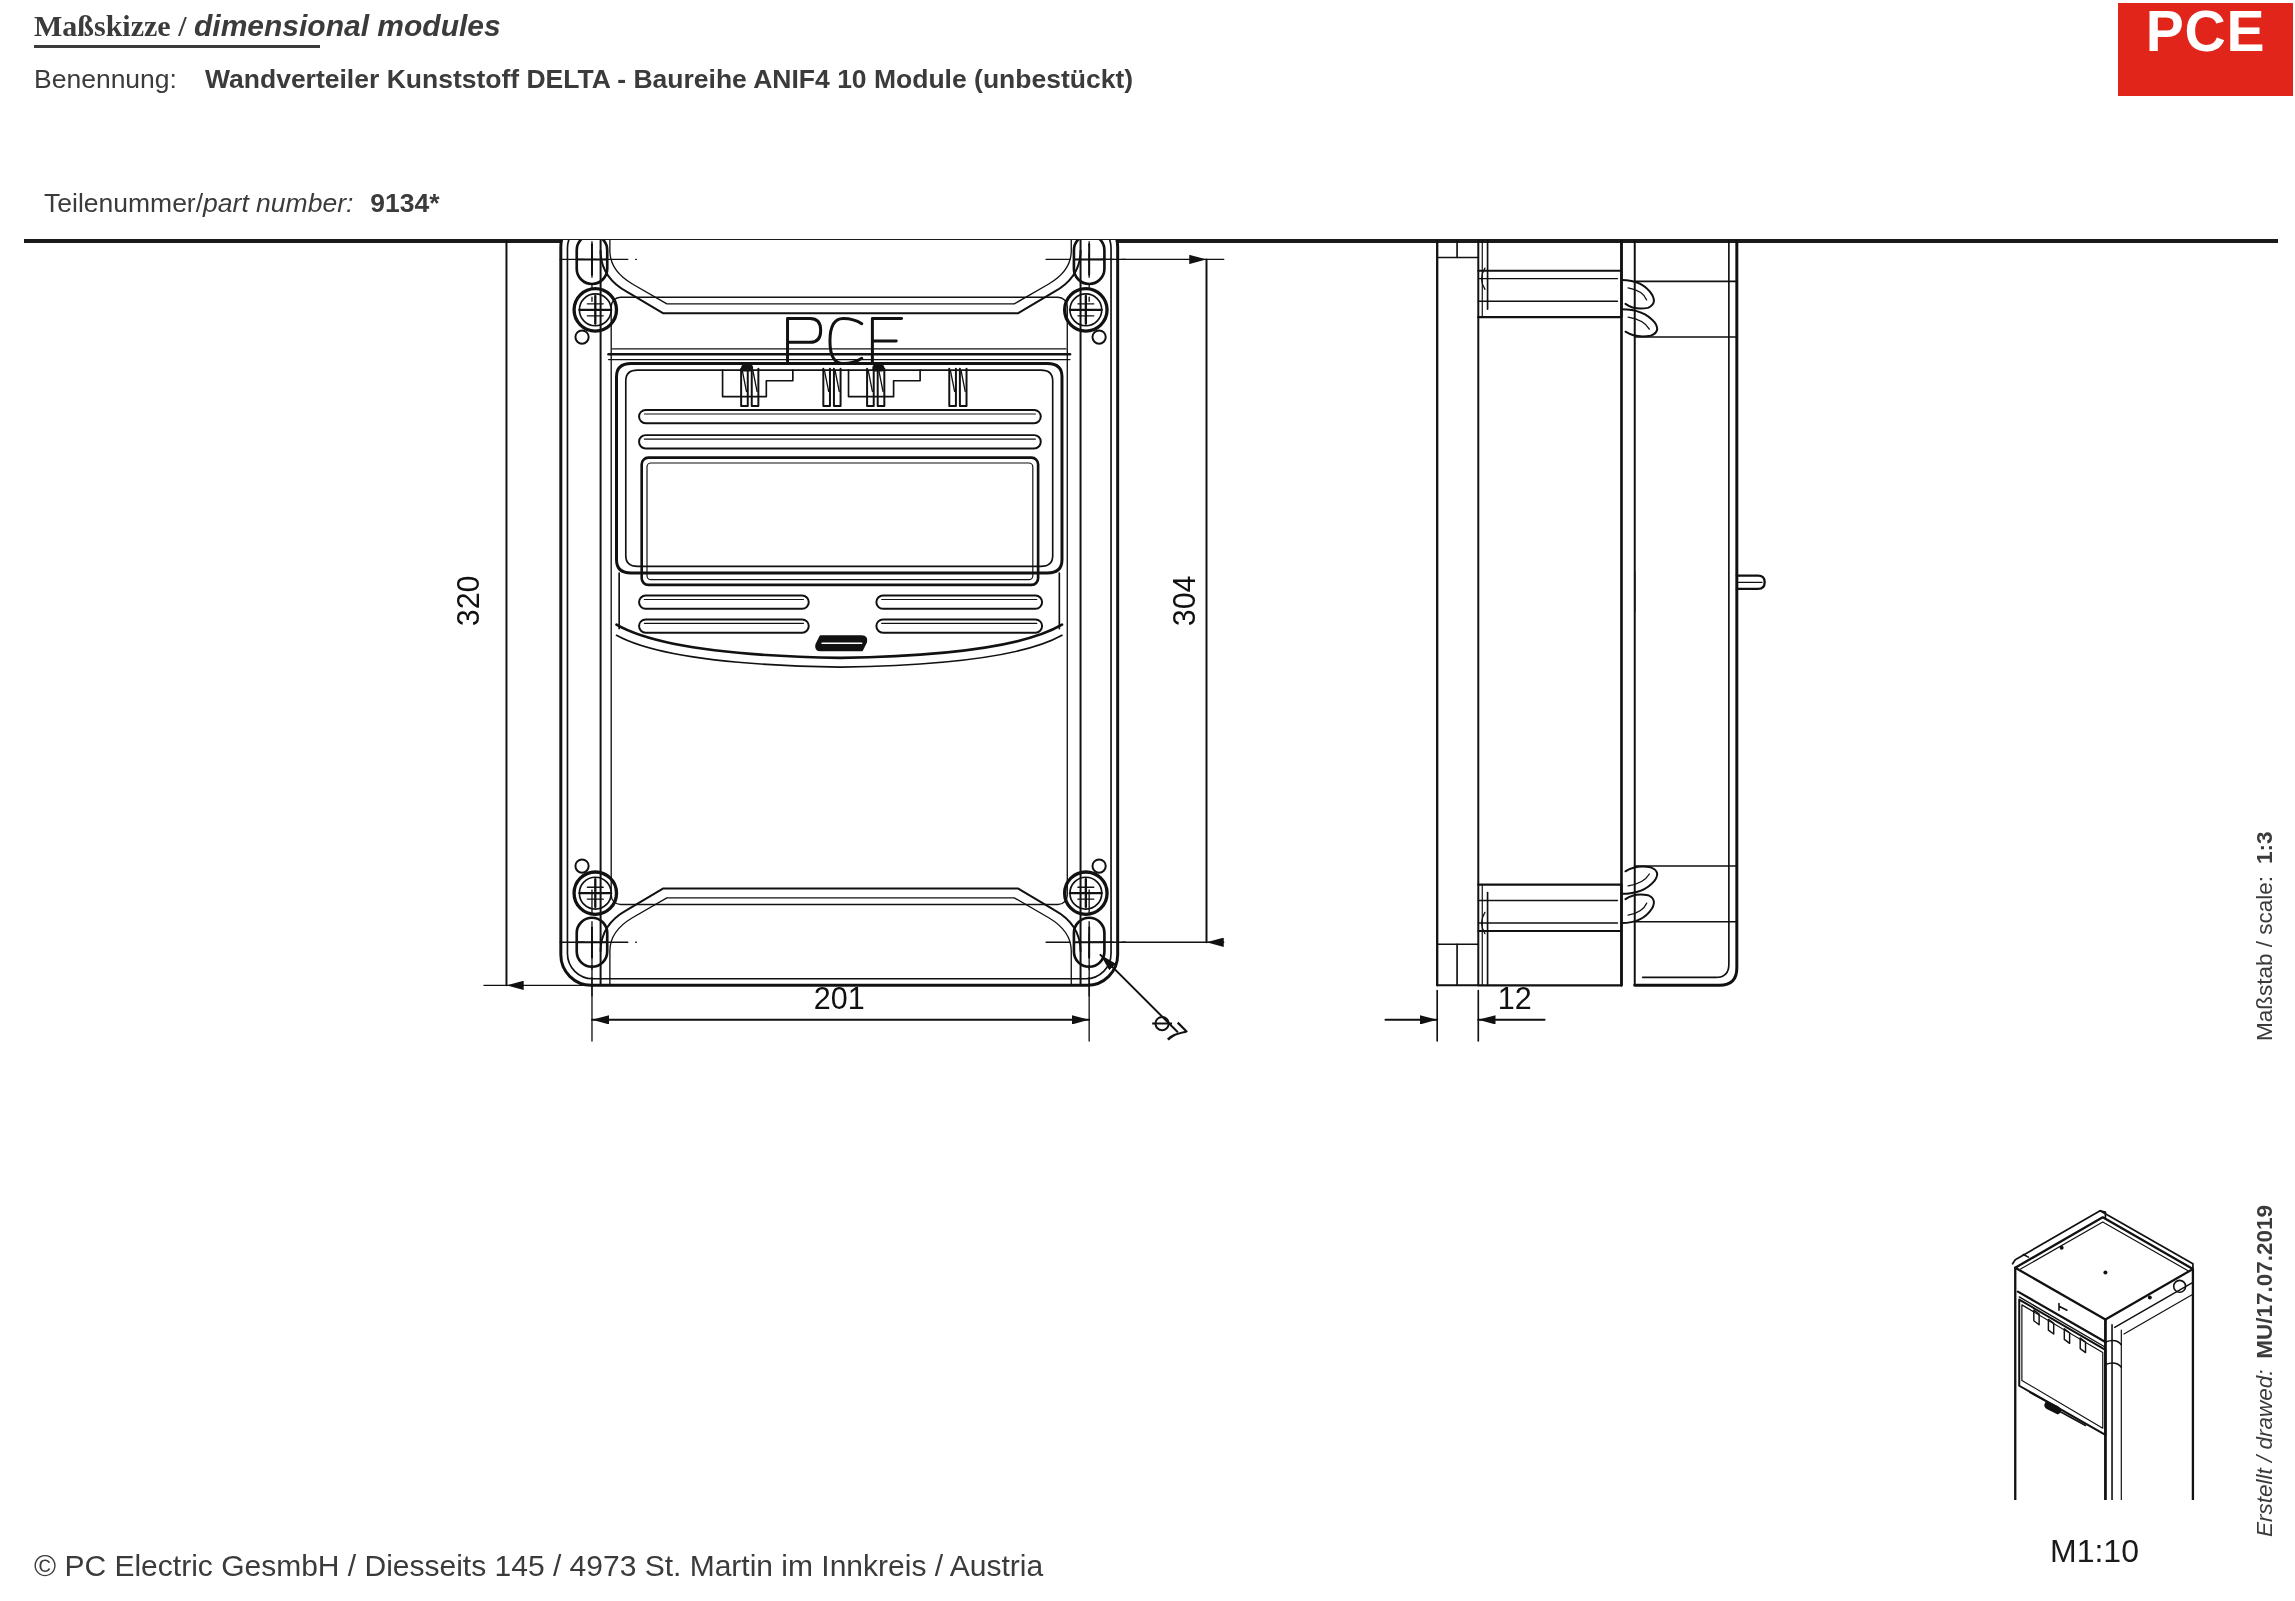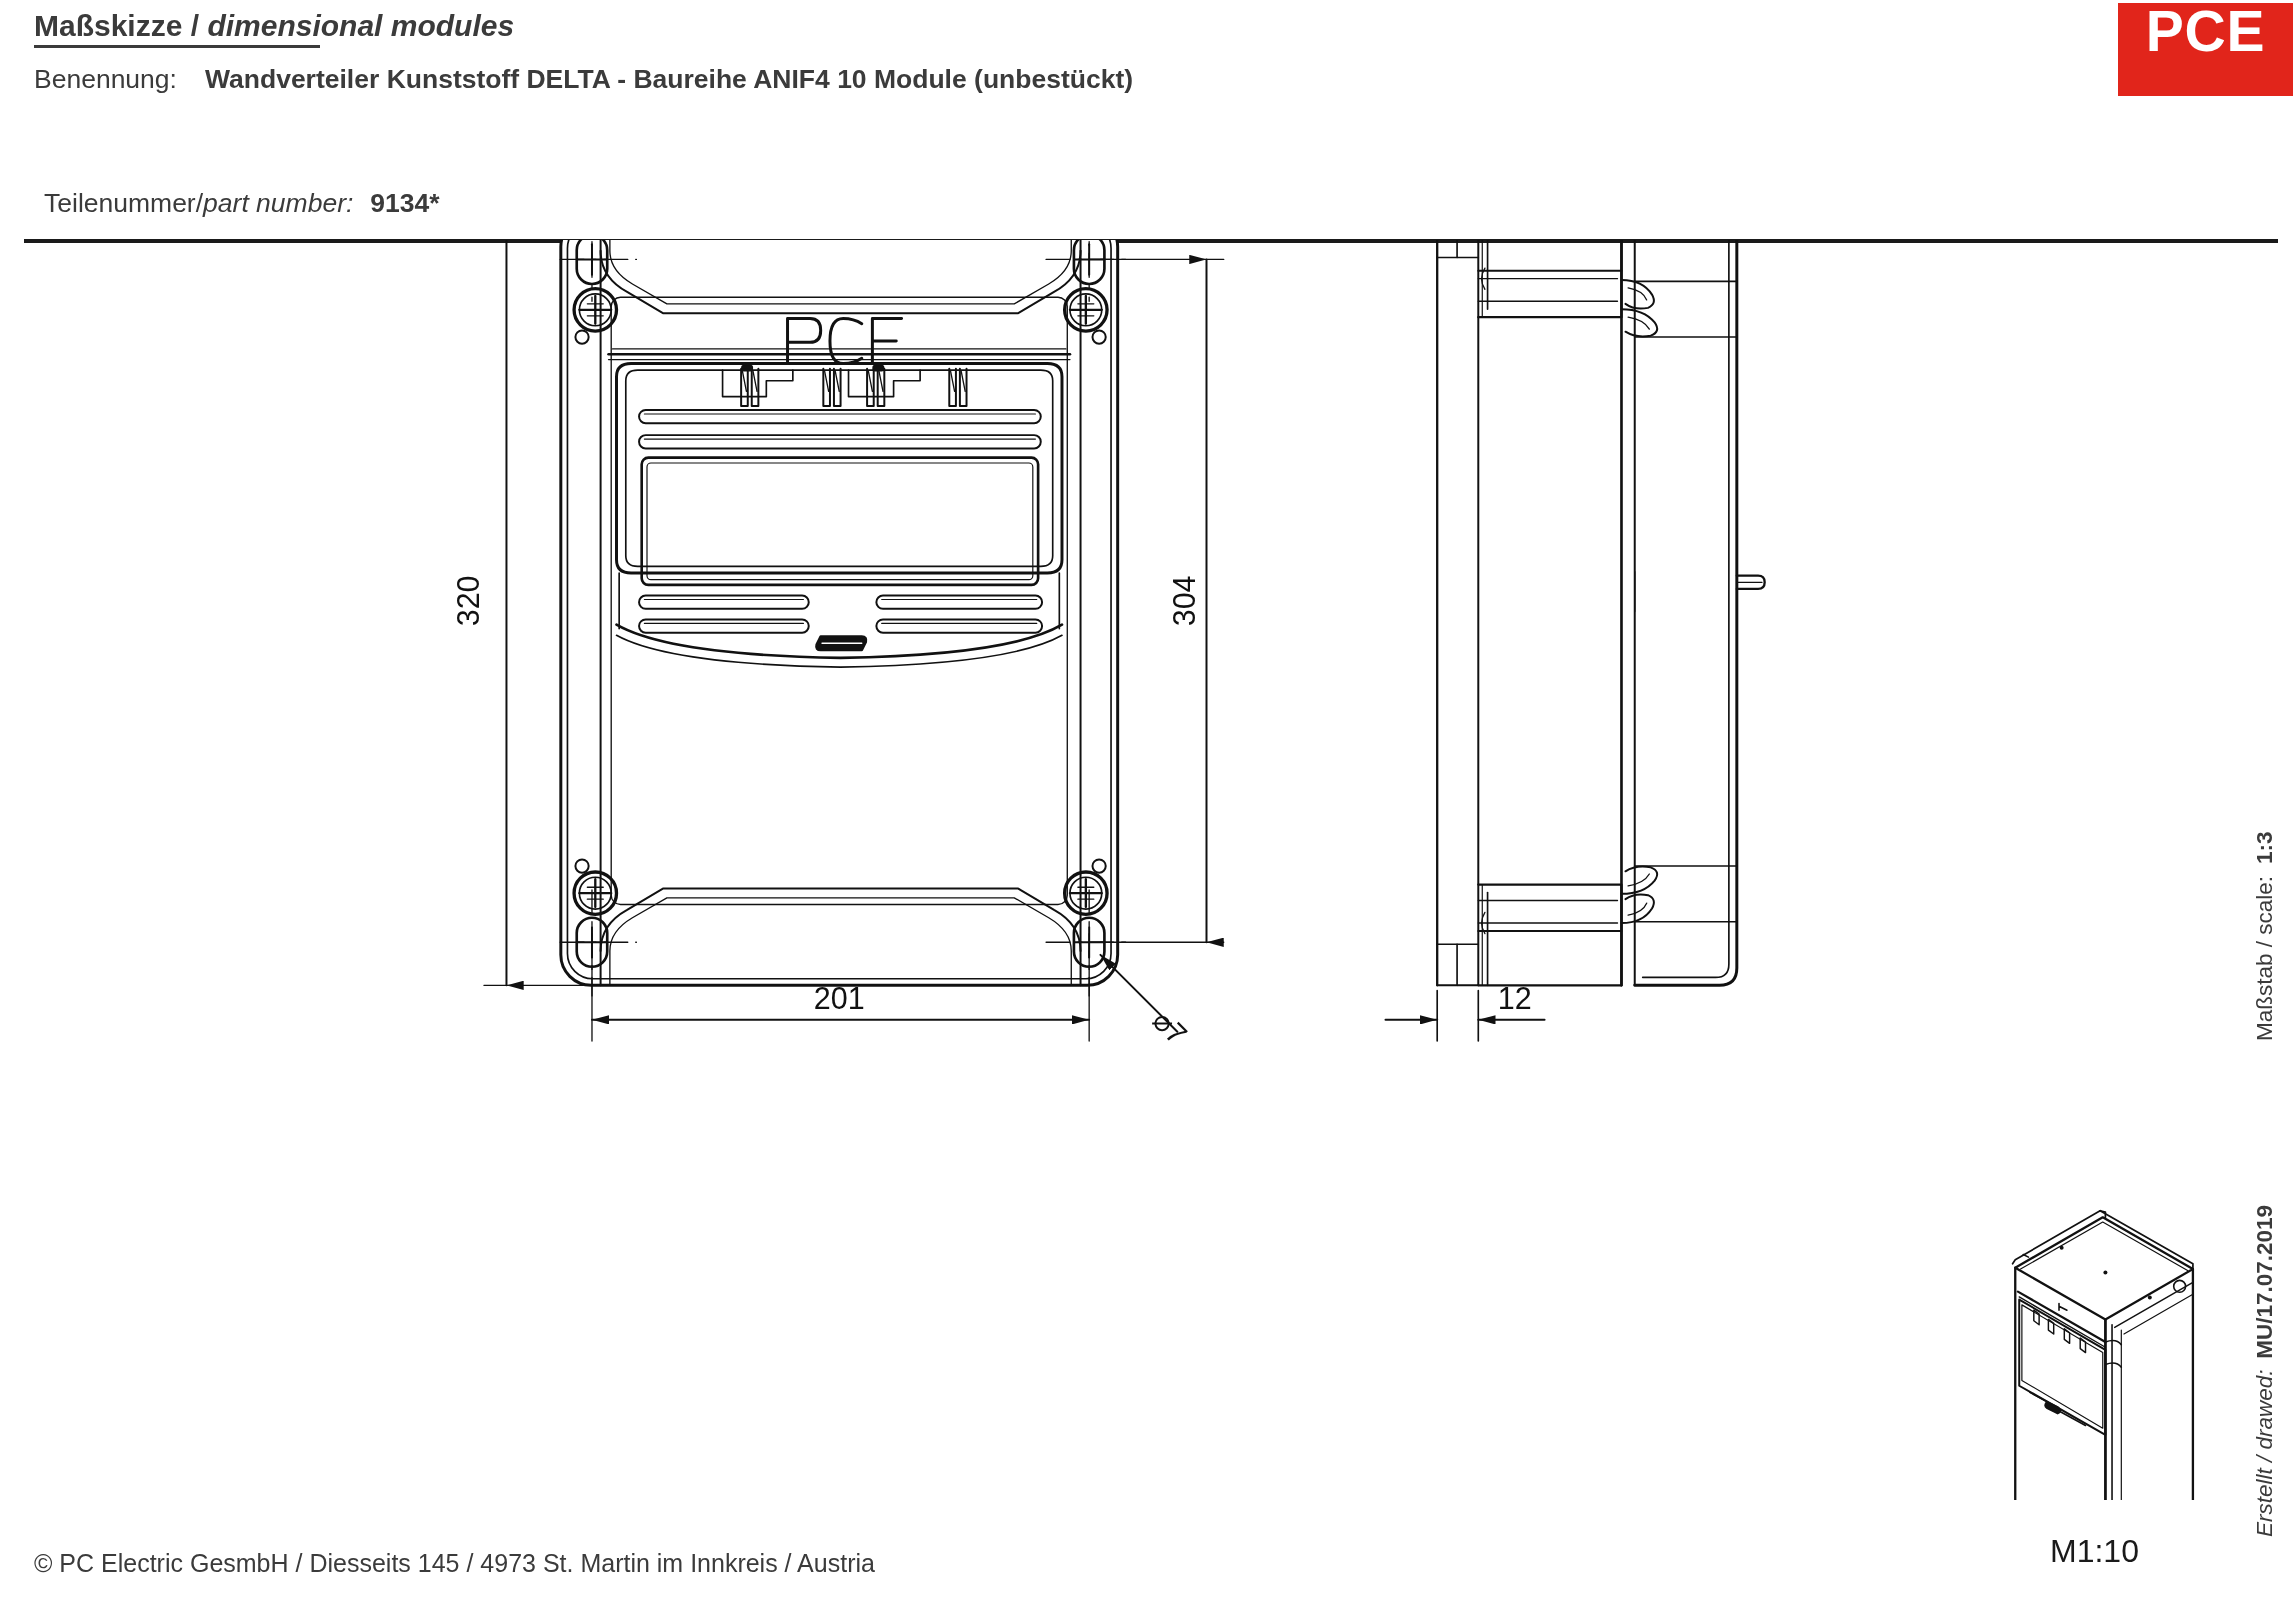--- a/index.html
+++ b/index.html
@@ -24,21 +24,21 @@
     height: 240px;
   }
   .hdr-title {
     position: absolute;
     left: 34px;
     top: 9.3px;
     font-size: 30px;
     font-weight: bold;
     white-space: nowrap;
   }
-  .hdr-title .plain { font-style: normal; }
+  .hdr-title .plain { font-style: normal; font-family: Liberation Serif, serif; }
   .hdr-title .ital  { font-style: italic; }
   .hdr-title-underline {
     position: absolute;
     left: 34px;
     top: 45px;
     width: 286px;
     height: 3.3px;
     background: #3b3b3b;
   }
   .hdr-row {
@@ -118,21 +118,21 @@
     font-size: 32px;
     color: #1a1a1a;
     white-space: nowrap;
   }
 
   
   #footer-copyright {
     position: absolute;
     left: 34px;
     top: 1549px;
-    font-size: 25px;
+    font-size: 30px;
     white-space: nowrap;
   }
 </style>
 </head>
 <body>
 
 <div id="header-block">
 
   <div class="hdr-title">
     <span class="plain">Maßskizze</span><span class="plain"> / </span><span class="ital">dimensional modules</span>

